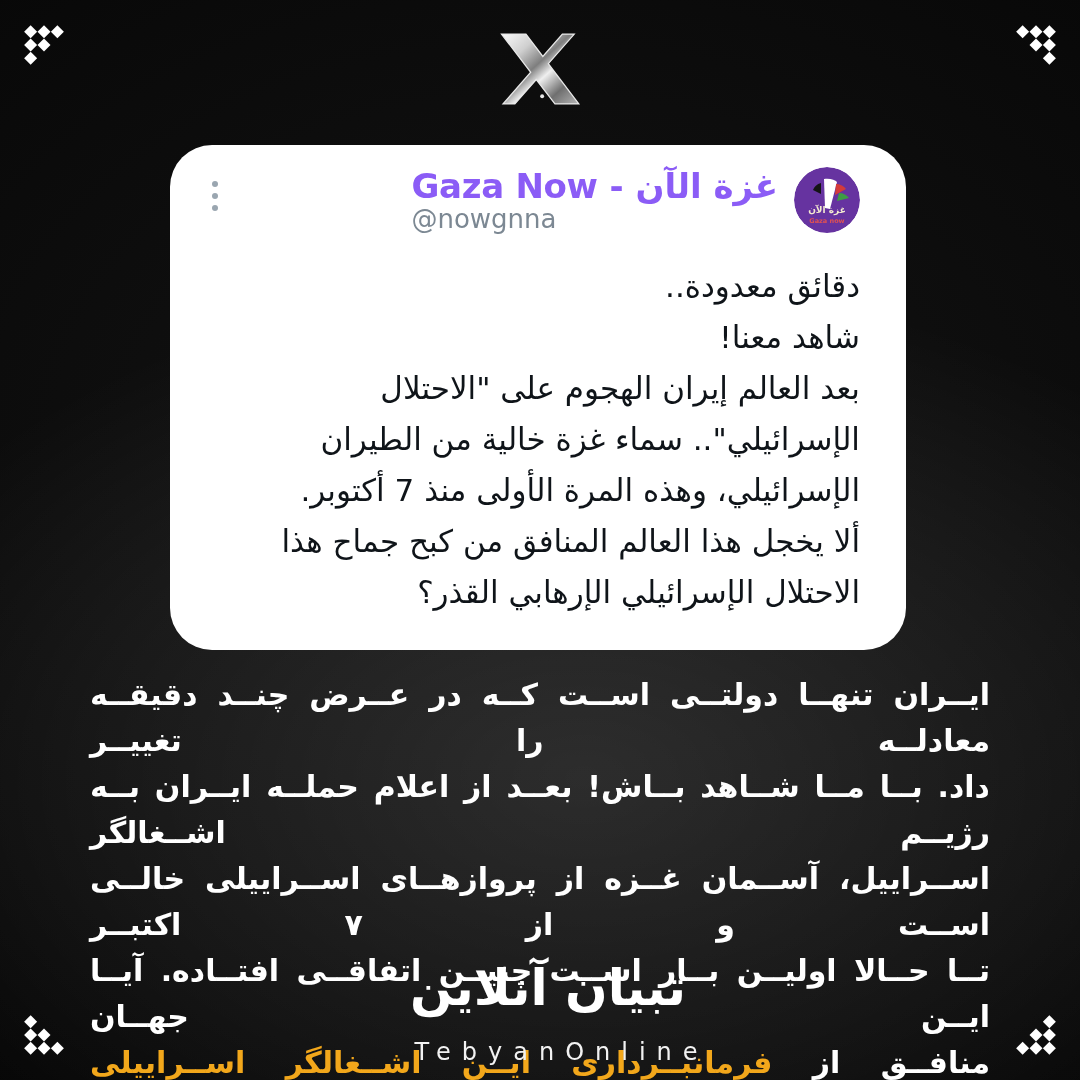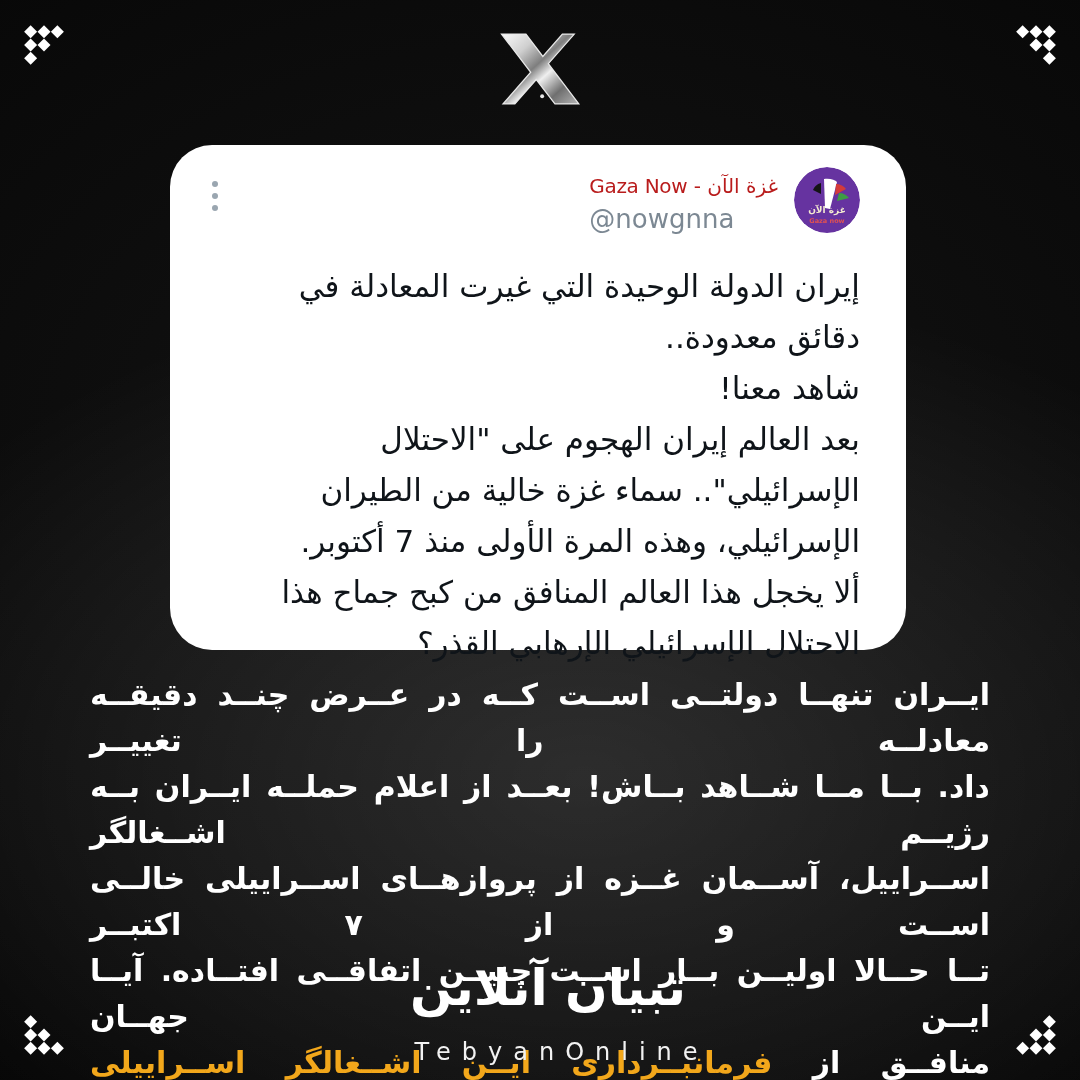--- a/index.html
+++ b/index.html
@@ -25,21 +25,21 @@
 
   
   .tweet-card{
     position:absolute;left:170px;top:145px;width:736px;height:505px;
     background:#fff;border-radius:42px;box-sizing:border-box;
     padding:22px 46px 30px 40px;
   }
   .card-header{display:flex;flex-direction:row;align-items:flex-start;direction:rtl;}
   .avatar{width:66px;height:66px;border-radius:50%;overflow:hidden;flex:0 0 auto;}
   .author-block{margin-right:16px;text-align:right;direction:rtl;padding-top:2px;}
-  .author-name{font-size:20px;font-weight:normal;color:#b91c1c;line-height:34px;letter-spacing:-0.3px;}
+  .author-name{font-size:34px;font-weight:bold;color:#8b5cf6;line-height:34px;letter-spacing:-0.3px;}
   .author-handle{font-size:26px;color:#7c8893;line-height:32px;direction:ltr;text-align:left;}
   .header-spacer{flex:1;}
   .follow-btn{
     margin-top:8px;height:48px;padding:0 30px;border:none;border-radius:25px;
     background:#18232d;color:#fff;font-size:23px;font-weight:bold;
     font-family:"DejaVu Sans",sans-serif;display:flex;align-items:center;flex:0 0 auto;
   }
   .kebab{margin-top:14px;margin-left:2px;margin-right:22px;display:flex;flex-direction:column;align-items:center;gap:6px;flex:0 0 auto;}
   .kebab i{width:6px;height:6px;border-radius:50%;background:#9aa6b0;display:block;}
 
@@ -143,21 +143,20 @@
 
 
       <div class="kebab">
         <i></i>
           <i></i>
           <i></i>
       </div>
     </div>
 
     <div class="tweet-body">
-      <div>إيران الدولة الوحيدة التي غيرت المعادلة في</div>
       <div>دقائق معدودة..</div>
       <div>شاهد معنا!</div>
       <div>بعد العالم إيران الهجوم على "الاحتلال</div>
       <div>الإسرائيلي".. سماء غزة خالية من الطيران</div>
       <div>الإسرائيلي، وهذه المرة الأولى منذ 7 أكتوبر.</div>
       <div>ألا يخجل هذا العالم المنافق من كبح جماح هذا</div>
       <div>الاحتلال الإسرائيلي الإرهابي القذر؟</div>
     </div>
   </div>
 

